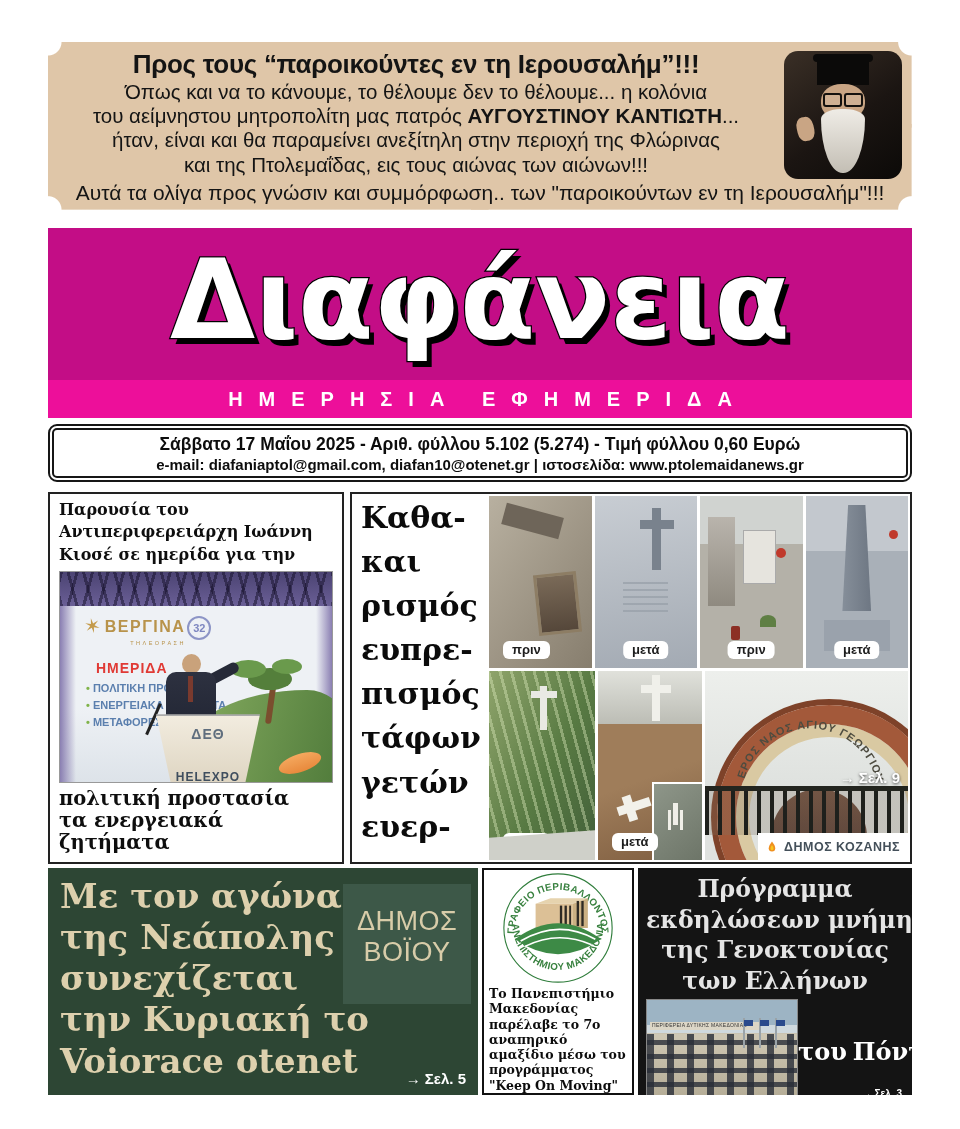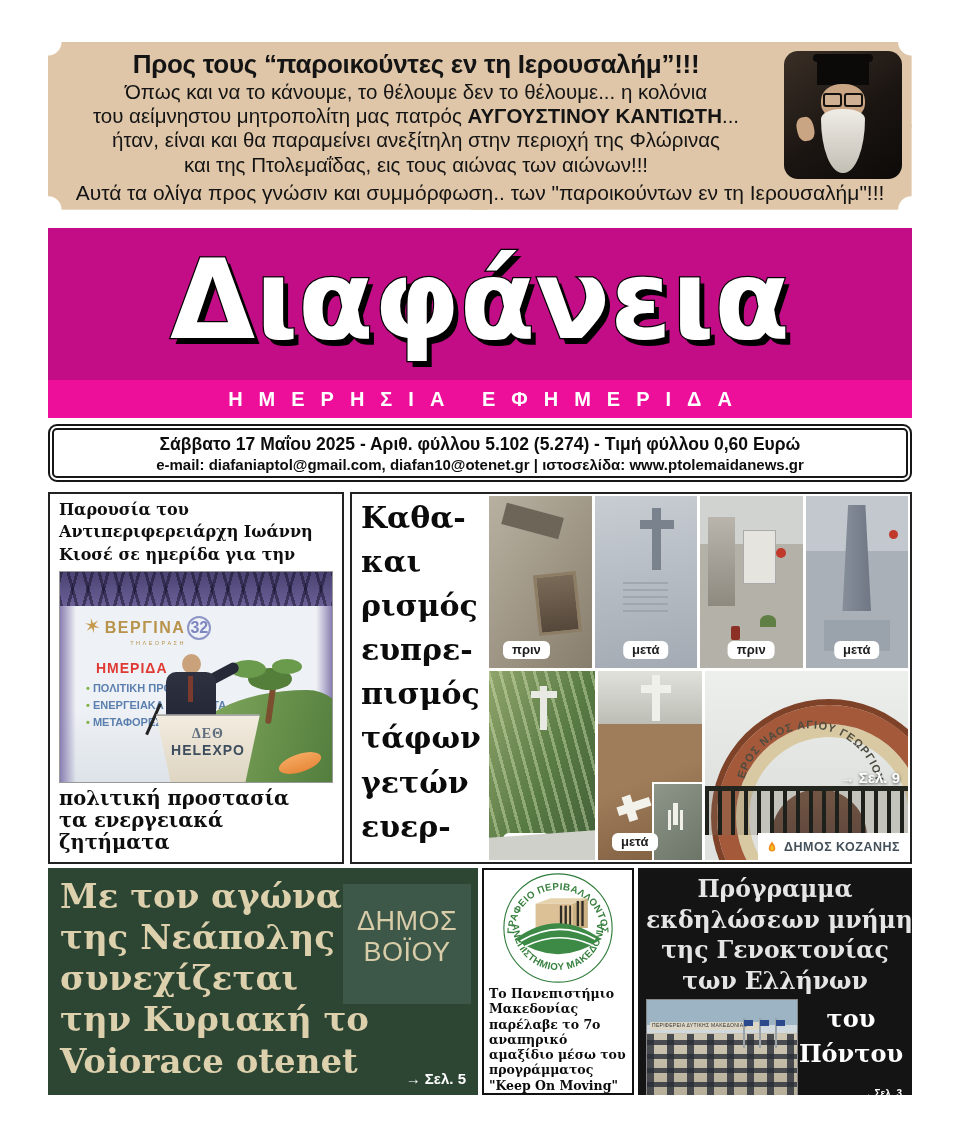--- a/index.html
+++ b/index.html
@@ -57,43 +57,43 @@
         repeating-linear-gradient(105deg,rgba(20,15,40,.5) 0 3px,transparent 3px 15px),
         repeating-linear-gradient(75deg,rgba(20,15,40,.5) 0 3px,transparent 3px 15px),
         linear-gradient(#4b4372,#6a5f96);}
   .curtainL{position:absolute;left:0;top:34px;bottom:0;width:16px;background:linear-gradient(90deg,#8a7fb2,transparent);}
   .curtainR{position:absolute;right:0;top:34px;bottom:0;width:16px;background:linear-gradient(270deg,#8a7fb2,transparent);}
   .vergina{position:absolute;left:24px;top:44px;display:flex;align-items:flex-start;gap:4px;}
   .rays{color:#c49a4a;font-size:20px;line-height:1;transform:rotate(-12deg);}
   .vg-name{color:#b8934b;font-weight:bold;font-size:16px;letter-spacing:1.5px;}
   .vg-sub{color:#b8934b;font-size:5.5px;letter-spacing:2.5px;text-align:center;}
   .vg-num{display:inline-block;width:20px;height:20px;border:2px solid #8d95c6;border-radius:50%;color:#7d86c0;
-          font-weight:bold;font-size:16px;line-height:20px;text-align:center;margin-left:2px;}
+          font-weight:bold;font-size:11px;line-height:20px;text-align:center;margin-left:2px;}
   .imerida{position:absolute;left:36px;top:88px;color:#e03a35;font-weight:bold;font-size:14px;letter-spacing:1px;}
   .bullets{position:absolute;left:26px;top:108px;}
   .bullets div{color:#5b7fae;font-weight:bold;font-size:11px;line-height:1.55;}
   .bullets div::before{content:"• ";color:#7fb349;}
   .hill{position:absolute;right:-12px;bottom:0;width:160px;height:92px;background:linear-gradient(105deg,#87ad61,#4f7a3a);
         border-radius:100% 30% 0 0/90% 45% 0 0;}
   .tree-trunk{position:absolute;right:58px;bottom:58px;width:6px;height:44px;background:#7a4e2e;border-radius:4px;transform:rotate(8deg);}
   .tree-leaf1,.tree-leaf2,.tree-leaf3{position:absolute;background:#547f3b;border-radius:50%;}
   .tree-leaf1{right:40px;bottom:92px;width:44px;height:22px;}
   .tree-leaf2{right:66px;bottom:104px;width:36px;height:18px;background:#6a9a4c;}
   .tree-leaf3{right:30px;bottom:108px;width:30px;height:15px;background:#6a9a4c;}
   .orange-thing{position:absolute;right:10px;bottom:10px;width:44px;height:18px;background:linear-gradient(#f4a85e,#e8893c);
         border-radius:50%;transform:rotate(-18deg);}
   .speaker-head{position:absolute;left:122px;top:82px;width:19px;height:20px;background:#c9a27b;border-radius:50%;}
   .speaker-body{position:absolute;left:106px;top:100px;width:50px;height:78px;background:linear-gradient(#2d3140,#1e2230);
         border-radius:10px 10px 0 0;}
   .speaker-arm{position:absolute;left:146px;top:96px;width:34px;height:11px;background:#262a38;border-radius:6px;transform:rotate(-28deg);}
   .speaker-tie{position:absolute;left:128px;top:104px;width:5px;height:26px;background:#7a3a2e;}
   .podium{position:absolute;left:96px;bottom:0;width:104px;height:66px;background:linear-gradient(#f2ecdf,#ded5c2);
         clip-path:polygon(0 0,100% 0,86% 100%,14% 100%);border-top:2px solid #aaa;text-align:center;}
-  .podium .d1{font-weight:bold;font-size:14px;color:#5f6e7e;margin-top:10px;letter-spacing:1px;font-family:Liberation Serif, serif;}
-  .podium .d2{font-weight:bold;font-size:14px;color:#3f4e5e;letter-spacing:1px;}
+  .podium .d1{font-weight:bold;font-size:14px;color:#5f6e7e;margin-top:10px;letter-spacing:1px;}
+  .podium .d2{font-weight:bold;font-size:12px;color:#3f4e5e;letter-spacing:1px;margin-top:28px;}
   .mic{position:absolute;left:92px;top:130px;width:2.5px;height:34px;background:#222;transform:rotate(24deg);}
 
   .kiose-sub{position:relative;font-family:"DejaVu Serif",serif;font-weight:bold;font-size:19.5px;line-height:1.12;color:#0e0e0e;}
 
   
   .art-graves{position:absolute;left:350px;top:492px;width:562px;height:372px;box-sizing:border-box;background:#fff;
         border:2px solid #222;display:flex;}
   .graves-head{width:126px;padding:2px 0 0 9px;font-family:"DejaVu Serif",serif;font-weight:bold;font-size:30px;
         line-height:1.47;color:#0b0b0b;}
   .graves-head div{white-space:nowrap;}
@@ -181,21 +181,21 @@
         background:linear-gradient(180deg,#9db4c4 0 26%,#cfd9de 26% 34%,#c9c2b0 34%);}
   .po-photo .bld{position:absolute;left:0;right:0;bottom:0;height:62px;background:
         repeating-linear-gradient(90deg,rgba(40,45,55,.8) 0 7px,transparent 7px 20px),
         repeating-linear-gradient(0deg,transparent 0 9px,rgba(40,45,55,.8) 9px 14px),
         linear-gradient(#cfc8b4,#b5ad97);}
   .po-photo .sign{position:absolute;left:3px;top:22px;width:70%;background:#dcd6c6;color:#333;font-size:5px;
         line-height:1.1;padding:1px 2px;letter-spacing:.3px;}
   .flag{position:absolute;top:18px;width:1.5px;height:30px;background:#9aa3a8;}
   .flag::after{content:"";position:absolute;left:1px;top:2px;width:9px;height:6px;background:#2a4a8c;}
   .f1{left:96px;} .f2{left:112px;} .f3{left:128px;}
-  .po-tail{position:absolute;left:152px;right:0;top:6px;bottom:0;display:flex;flex-direction:column;align-items:center;gap:6px;}
+  .po-tail{position:absolute;left:152px;right:0;top:6px;bottom:0;display:flex;flex-direction:row;align-items:center;gap:6px;}
   .po-tail div{font-family:"DejaVu Serif",serif;font-weight:bold;font-size:24px;color:#fff;line-height:1.2;}
   .po-ref{position:absolute;right:2px;bottom:0;color:#fff;font-weight:bold;font-size:10px;}
 </style>
 </head>
 <body>
 
 <div id="page">
 
   <div class="plaque">
     <div class="plaque-inner">

